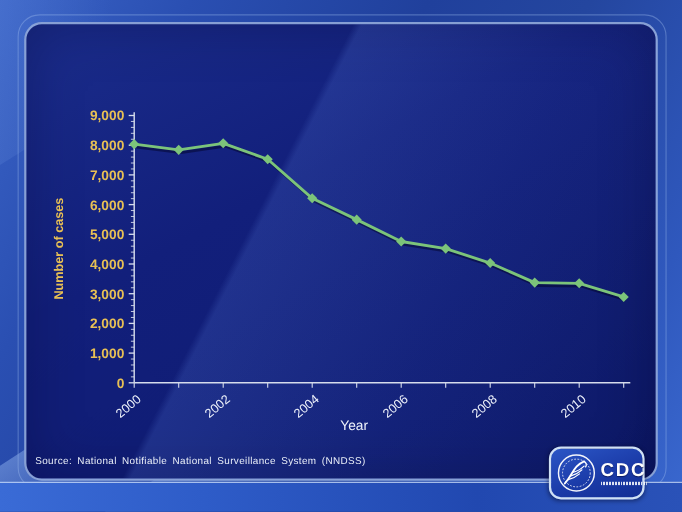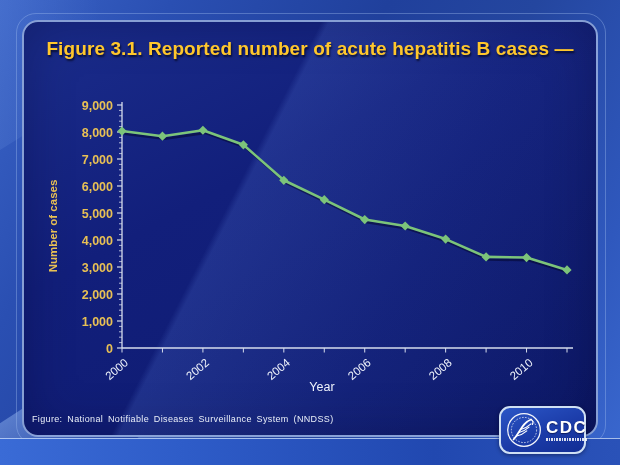--- a/index.html
+++ b/index.html
@@ -80,21 +80,20 @@
 <div class="bg">
   <div class="streak s1"></div>
   <div class="streak s2"></div>
   <div class="streak s3"></div>
 </div>
 <div class="deco-outline"></div>
 <div class="bottom-strip"></div>
 <div class="card"></div>
 
 <div class="title">
-  <div>Figure 3.1. Reported number of acute hepatitis B cases —</div>
 </div>
 
 <svg id="chart-svg" width="620" height="465" xmlns="http://www.w3.org/2000/svg">
     <line x1="122" y1="102" x2="122" y2="348" stroke="#d6dcec" stroke-width="1.3"></line>
     <line x1="122" y1="348" x2="573" y2="348" stroke="#d6dcec" stroke-width="1.3"></line>
     <line x1="117" y1="348" x2="122" y2="348" stroke="#d6dcec" stroke-width="1.2"></line>
     <line x1="119" y1="342.6" x2="122" y2="342.6" stroke="#d6dcec" stroke-width="0.8"></line>
     <line x1="119" y1="337.2" x2="122" y2="337.2" stroke="#d6dcec" stroke-width="0.8"></line>
     <line x1="119" y1="331.8" x2="122" y2="331.8" stroke="#d6dcec" stroke-width="0.8"></line>
     <line x1="119" y1="326.4" x2="122" y2="326.4" stroke="#d6dcec" stroke-width="0.8"></line>
@@ -178,21 +177,21 @@
     <path d="M364.72727272727275 214.934L369.32727272727277 219.534L364.72727272727275 224.134L360.1272727272727 219.534Z" fill="#7cc47a"></path>
     <path d="M405.1818181818182 221.387L409.7818181818182 225.987L405.1818181818182 230.587L400.58181818181816 225.987Z" fill="#7cc47a"></path>
     <path d="M445.6363636363636 234.509L450.23636363636365 239.10899999999998L445.6363636363636 243.70899999999997L441.0363636363636 239.10899999999998Z" fill="#7cc47a"></path>
     <path d="M486.09090909090907 252.302L490.6909090909091 256.902L486.09090909090907 261.502L481.49090909090904 256.902Z" fill="#7cc47a"></path>
     <path d="M526.5454545454545 252.95000000000002L531.1454545454545 257.55L526.5454545454545 262.15000000000003L521.9454545454545 257.55Z" fill="#7cc47a"></path>
     <path d="M567 265.37L571.6 269.97L567 274.57000000000005L562.4 269.97Z" fill="#7cc47a"></path>
     <text transform="translate(57,226) rotate(-90)" text-anchor="middle" fill="#e8c054" font-size="11.5" font-weight="bold">Number of cases</text>
     <text x="322" y="391" text-anchor="middle" fill="#eef2fb" font-size="12.5">Year</text>
   </svg>
 
-<div class="source">Figure: National Notifiable Diseases Surveillance System (NNDSS)</div>
+<div class="source">Source: National Notifiable National Surveillance System (NNDSS)</div>
 
 <div class="cdc-badge">
   <svg class="hhs-seal" width="36" height="36" viewBox="0 0 36 36">
     <circle cx="18" cy="18" r="16.3" fill="none" stroke="#ffffff" stroke-width="1.3" opacity="0.95"></circle>
     <circle cx="18" cy="18" r="12.6" fill="none" stroke="#ffffff" stroke-width="0.9" stroke-dasharray="1.6 1.4" opacity="0.8"></circle>
     <path d="M25 7.5 C19 10 16.5 14 13.5 19 C11.5 22.4 9.5 25.4 7.5 27.5" fill="none" stroke="#ffffff" stroke-width="1.7" stroke-linecap="round"></path>
     <path d="M25 7.5 C27 8.6 27.6 10.6 26.4 12.4" fill="none" stroke="#ffffff" stroke-width="1.2" stroke-linecap="round"></path>
     <path d="M14.5 17.5 C18.5 16.6 22 14.6 25 11.8" fill="none" stroke="#ffffff" stroke-width="1.1" stroke-linecap="round"></path>
     <path d="M12.5 20.8 C16.5 19.9 20 17.9 23 15.2" fill="none" stroke="#ffffff" stroke-width="1.1" stroke-linecap="round"></path>
     <path d="M10.6 24 C14.4 23.2 17.8 21.4 20.8 18.8" fill="none" stroke="#ffffff" stroke-width="1.1" stroke-linecap="round"></path>

